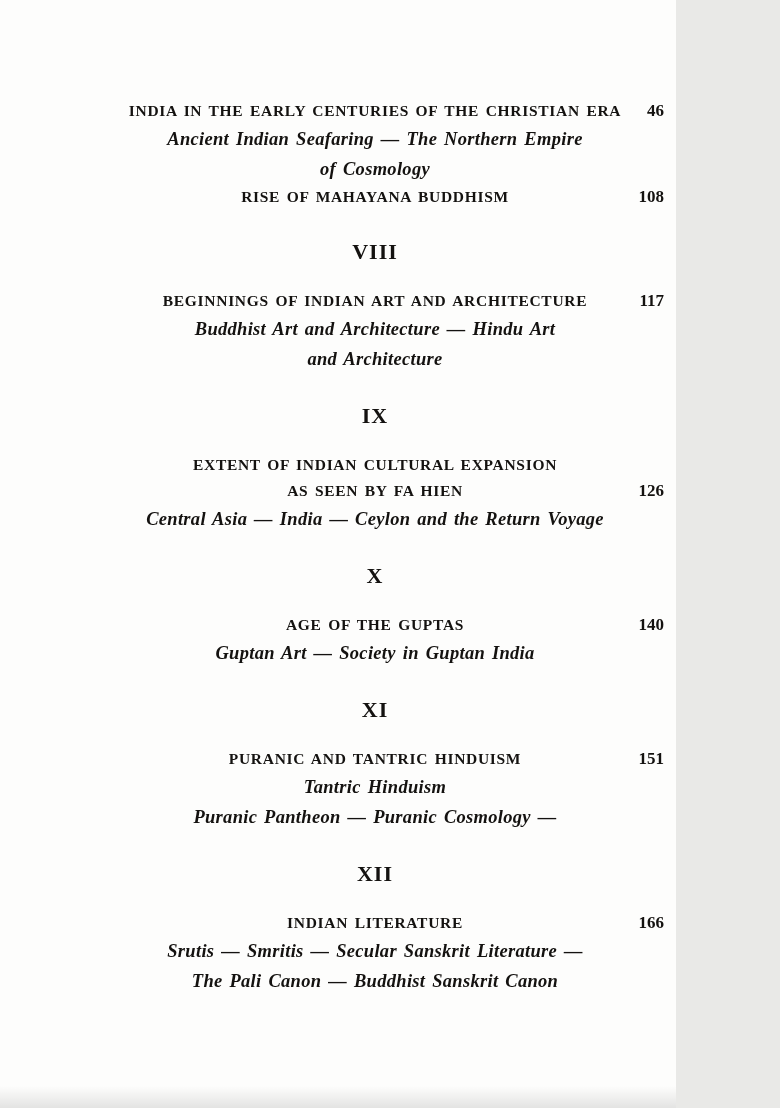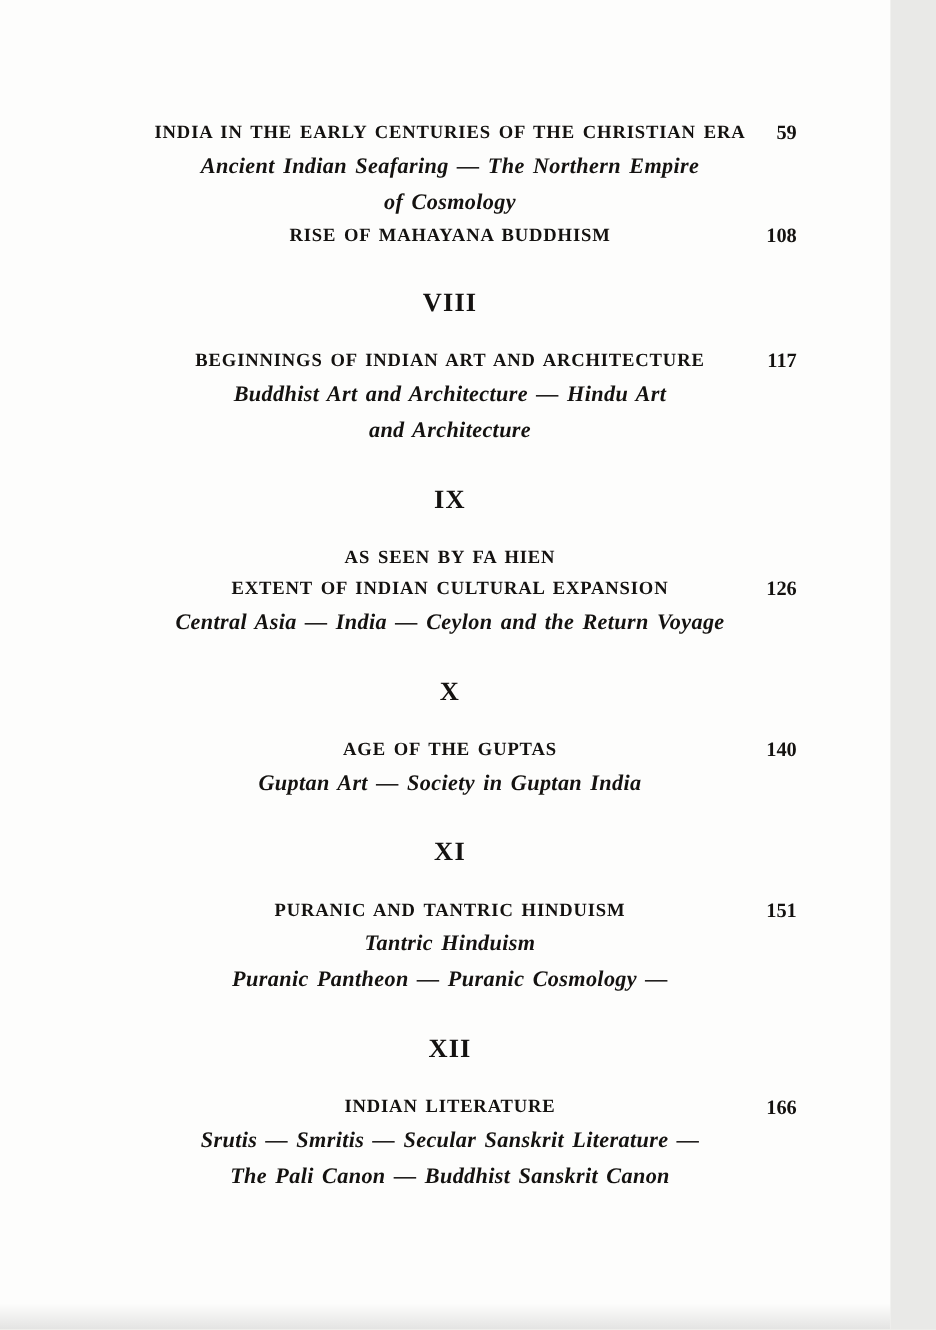--- a/index.html
+++ b/index.html
@@ -6,21 +6,21 @@
 
   html, body {
     width: 780px;
     height: 1108px;
     background: #e9e9e7;
     font-family: "Liberation Serif", serif;
   }
 
   .scan-page {
     position: relative;
-    width: 742px;
+    width: 676px;
     height: 1108px;
     background: #fdfdfc;
     color: #141210;
     overflow: hidden;
   }
 
   
   .scan-page::after {
     content: "";
     position: absolute;
@@ -79,21 +79,21 @@
 </style>
 </head>
 <body>
 
 <div class="scan-page">
   <div class="toc">
 
     <section class="toc-entry">
       <div class="title-row">
         <div class="title-line">INDIA IN THE EARLY CENTURIES OF THE CHRISTIAN ERA</div>
-        <span class="page-num align-top">59</span>
+        <span class="page-num align-top">46</span>
       </div>
       <div class="subtitle-line">Ancient Indian Seafaring — The Northern Empire</div>
       <div class="subtitle-line">of Cosmology</div>
     </section>
 
     <section class="toc-entry">
       <div class="title-row">
         <div class="title-line">RISE OF MAHAYANA BUDDHISM</div>
         <span class="page-num align-top">108</span>
       </div>
@@ -105,22 +105,22 @@
         <div class="title-line">BEGINNINGS OF INDIAN ART AND ARCHITECTURE</div>
         <span class="page-num align-top">117</span>
       </div>
       <div class="subtitle-line">Buddhist Art and Architecture — Hindu Art</div>
       <div class="subtitle-line">and Architecture</div>
     </section>
 
     <section class="toc-entry">
       <div class="numeral">IX</div>
       <div class="title-row">
+        <div class="title-line">EXTENT OF INDIAN CULTURAL EXPANSION</div>
         <div class="title-line">AS SEEN BY FA HIEN</div>
-        <div class="title-line">EXTENT OF INDIAN CULTURAL EXPANSION</div>
         <span class="page-num align-bottom">126</span>
       </div>
       <div class="subtitle-line">Central Asia — India — Ceylon and the Return Voyage</div>
     </section>
 
     <section class="toc-entry">
       <div class="numeral">X</div>
       <div class="title-row">
         <div class="title-line">AGE OF THE GUPTAS</div>
         <span class="page-num align-top">140</span>

